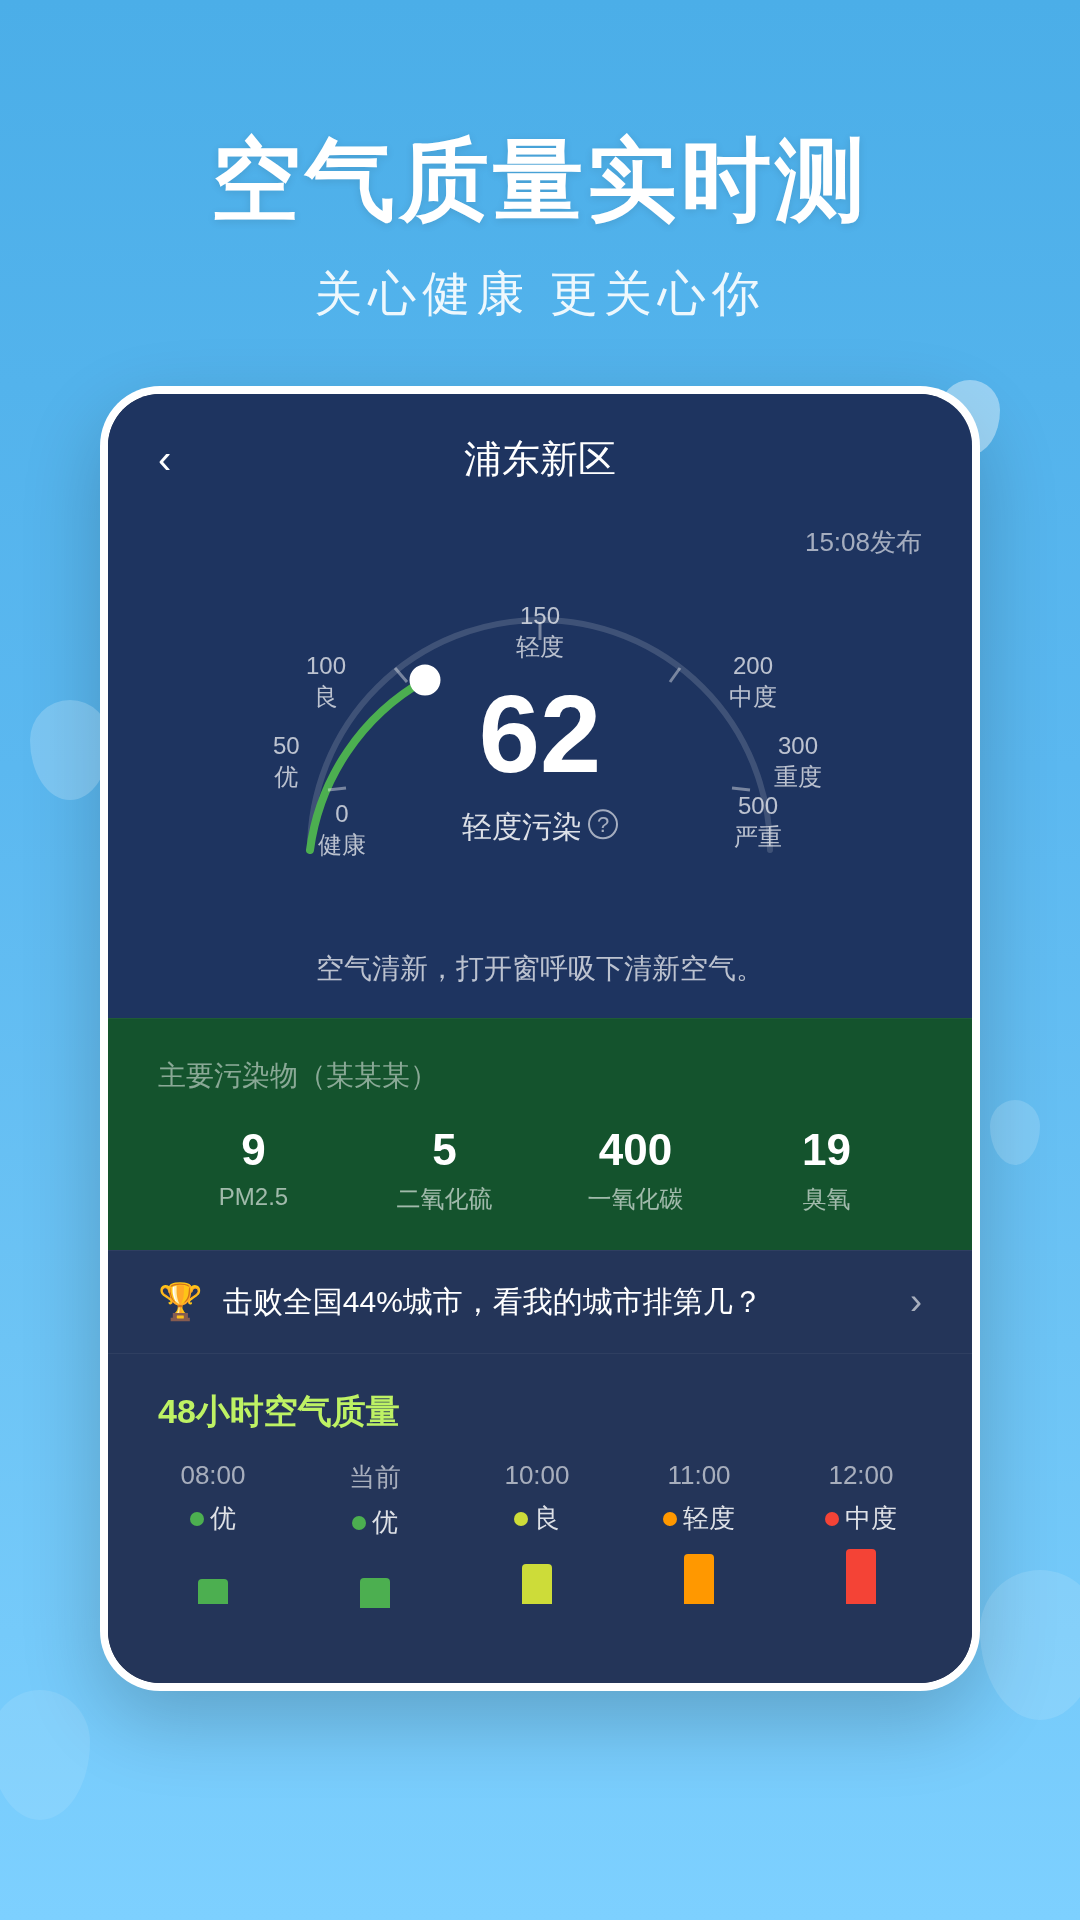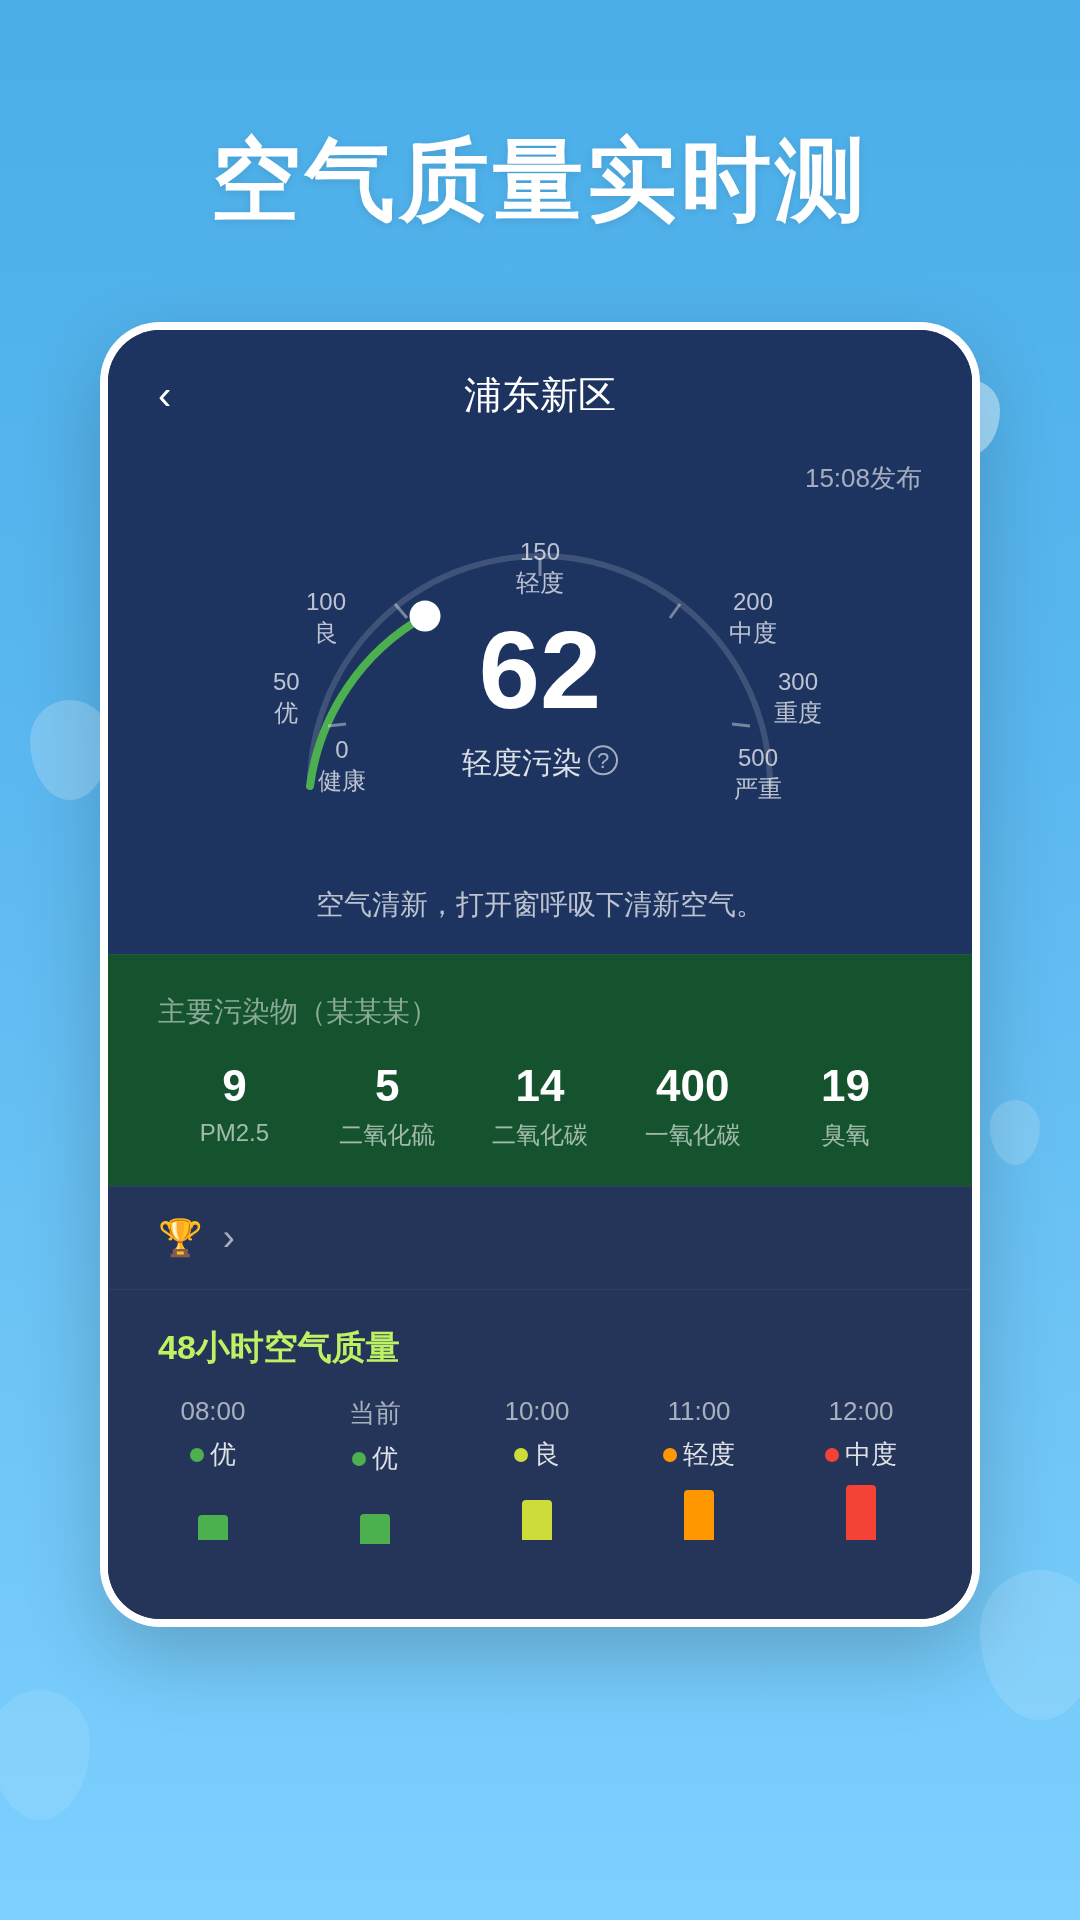--- a/index.html
+++ b/index.html
@@ -146,21 +146,21 @@
       font-size: 24px;
       text-align: center;
       line-height: 1.3;
     }
     .scale-0 { bottom: 30px; left: 160px; }
     .scale-50 { top: 160px; left: 115px; }
     .scale-100 { top: 80px; left: 148px; }
     .scale-150 { top: 30px; left: 50%; transform: translateX(-50%); }
     .scale-200 { top: 80px; right: 145px; }
     .scale-300 { top: 160px; right: 100px; }
-    .scale-500 { bottom: 22px; right: 140px; }
+    .scale-500 { bottom: 38px; right: 140px; }
 
     
     .air-description {
       text-align: center;
       color: rgba(255,255,255,0.7);
       font-size: 28px;
       padding: 20px 40px 30px;
       background: #1e3460;
     }
 
@@ -288,20 +288,21 @@
 <body>
 
 <div class="drop drop-1"></div>
 <div class="drop drop-2"></div>
 <div class="drop drop-3"></div>
 <div class="drop drop-4"></div>
 <div class="drop drop-5"></div>
 
 <div class="hero">
   <h1 class="hero-title">空气质量实时测</h1>
+  <p class="hero-subtitle">关心健康 更关心你</p>
 </div>
 
 <div class="phone-mockup">
   <div class="phone-screen">
 
     <div class="app-header">
       <span class="back-btn">‹</span>
       <span class="location-title">浦东新区</span>
     </div>
 
@@ -373,36 +374,33 @@
       <div class="pollutants-grid" id="pollutants-grid">
       <div class="pollutant-item">
     <span class="pollutant-value">9</span>
     <div class="pollutant-name">PM2.5</div>
   </div>
           <div class="pollutant-item">
     <span class="pollutant-value">5</span>
     <div class="pollutant-name">二氧化硫</div>
   </div>
           <div class="pollutant-item">
-    <span class="pollutant-value">14</span>
-    <div class="pollutant-name">二氧化碳</div>
-  </div>
-          <div class="pollutant-item">
     <span class="pollutant-value">400</span>
     <div class="pollutant-name">一氧化碳</div>
   </div>
           <div class="pollutant-item">
     <span class="pollutant-value">19</span>
     <div class="pollutant-name">臭氧</div>
   </div>
         </div>
     </div>
 
     <div class="ranking-banner">
       <span class="trophy-icon">🏆</span>
+      <span class="ranking-text">击败全国44%城市，看我的城市排第几？</span>
       <span class="ranking-arrow">›</span>
     </div>
 
     <div class="hours-card">
       <div class="hours-title">48小时空气质量</div>
       <div class="hours-scroll" id="hours-scroll">
       <div class="hour-item">
     <div class="hour-time">08:00</div>
     <div class="hour-quality">
       <span class="quality-dot" style="background:#4CAF50"></span>优

